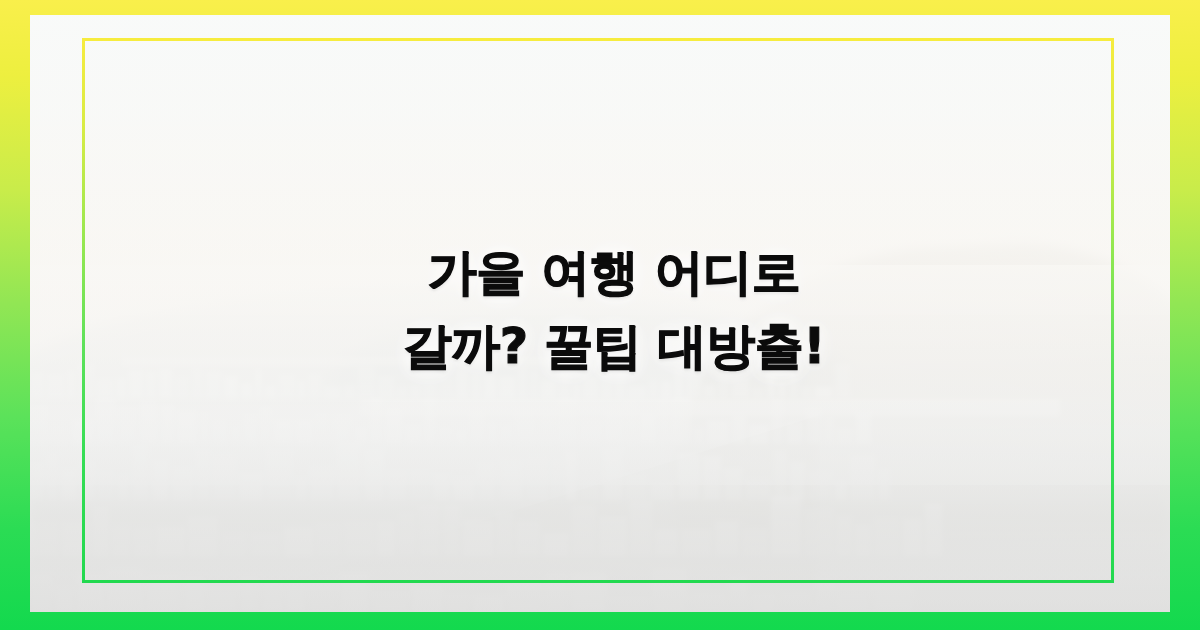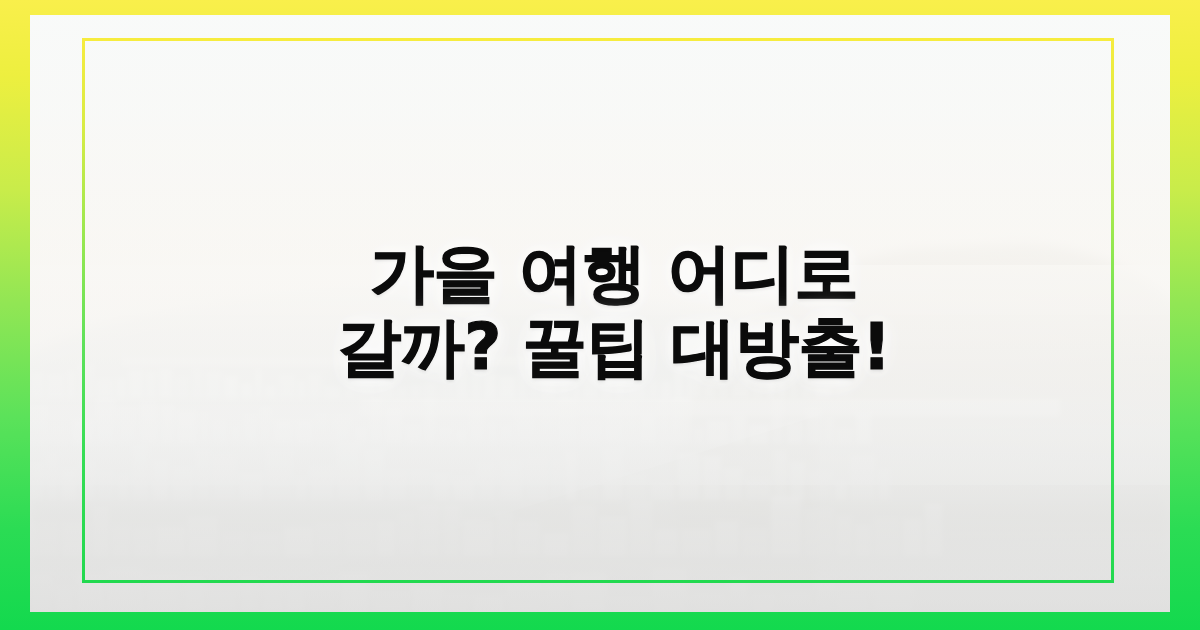--- a/index.html
+++ b/index.html
@@ -198,21 +198,21 @@
   }
 
   
   .headline {
     position: absolute;
     left: 0; right: 0;
     top: 236px;
     text-align: center;
     font-family: "DejaVu Sans", "Liberation Sans", sans-serif;
     font-weight: 700;
-    font-size: 64px;
+    font-size: 49px;
     line-height: 74px;
     letter-spacing: -0.5px;
     color: #0b0b0b;
     text-shadow:
        0 0 14px rgba(255,255,255,.95),
        0 0 26px rgba(255,255,255,.85),
        0 0 40px rgba(255,255,255,.60),
        0 2px 3px rgba(120,120,120,.30);
     white-space: pre-line;
     padding-left: 28px;

